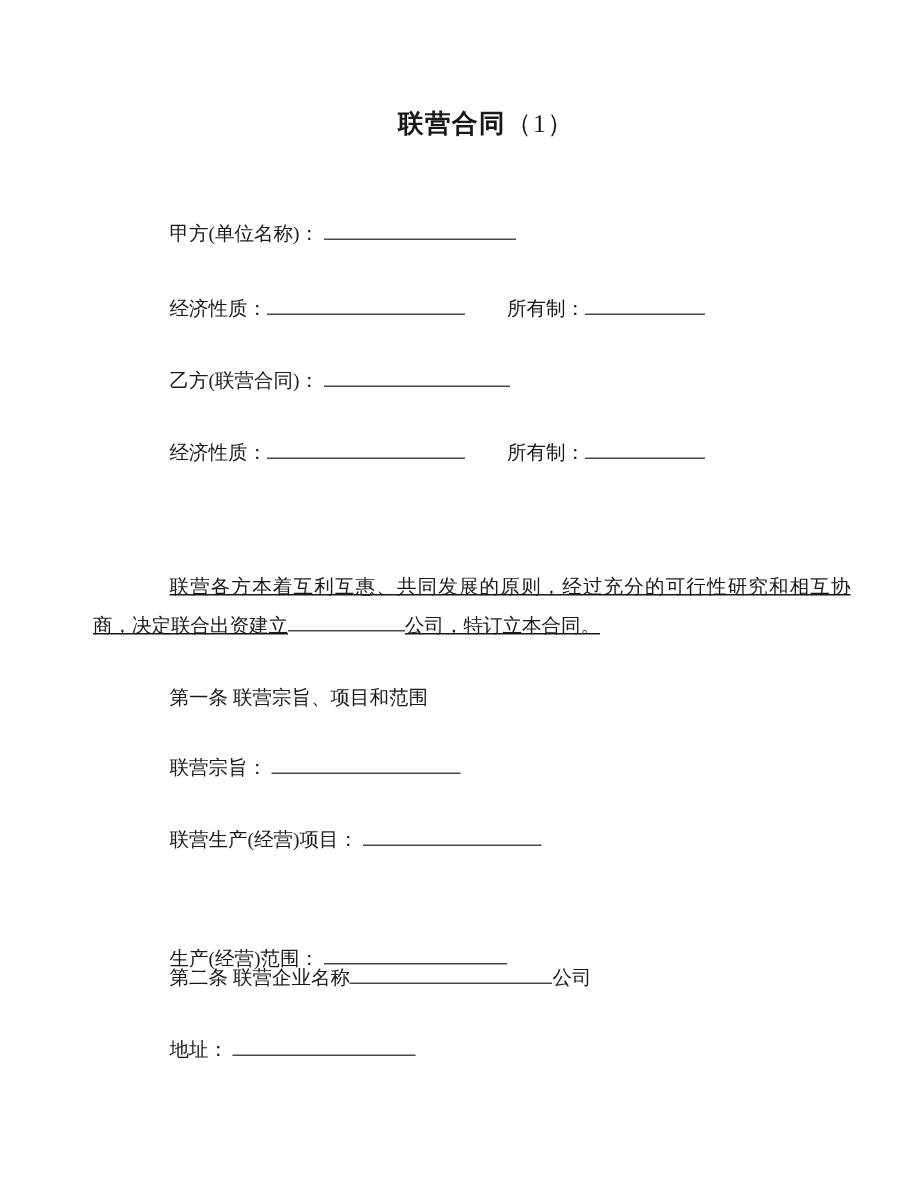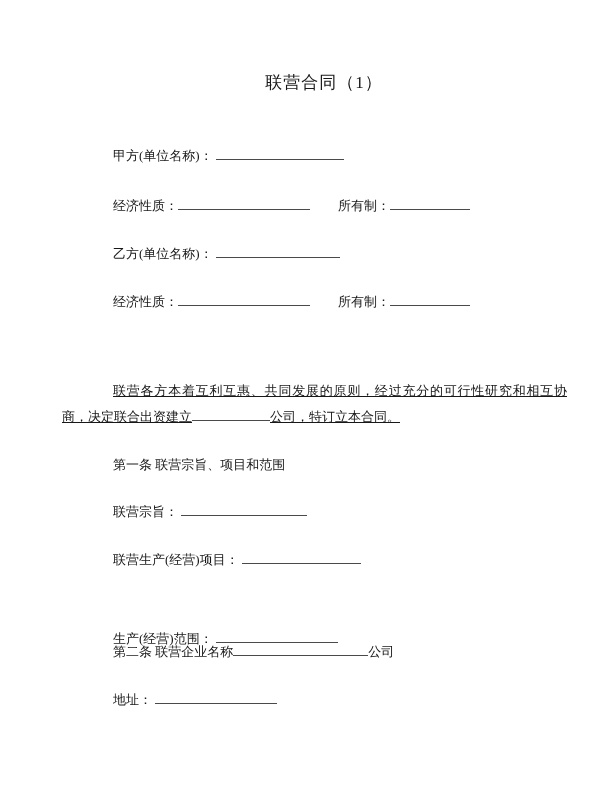--- a/index.html
+++ b/index.html
@@ -20,21 +20,21 @@
   .title {
     position: absolute;
     top: 71px;
     left: 0;
     width: 612px;
     margin: 0;
     text-align: center;
     font-size: 17px;
     letter-spacing: 1px;
   }
-  .title .t-main { font-weight: normal; margin-left: 36px; }
+  .title .t-main { font-weight: bold; margin-left: 36px; }
   .title .t-num  { font-weight: normal; }
 
   .line {
     position: absolute;
     left: 113px;
     white-space: nowrap;
     line-height: 17px;
   }
   .blank {
     display: inline-block;
@@ -69,21 +69,21 @@
 
   <div class="line" style="top:147px">
     <span>甲方(单位名称)：</span><span class="blank" style="width:128px"></span>
   </div>
 
   <div class="line" style="top:197px">
     <span>经济性质：</span><span class="blank tight" style="width:132px"></span><span class="gap"></span><span>所有制：</span><span class="blank tight" style="width:80px"></span>
   </div>
 
   <div class="line" style="top:245px">
-    <span>乙方(单位名称)：</span><span class="blank" style="width:124px"></span>
+    <span>乙方(联营合同)：</span><span class="blank" style="width:124px"></span>
   </div>
 
   <div class="line" style="top:293px">
     <span>经济性质：</span><span class="blank tight" style="width:132px"></span><span class="gap"></span><span>所有制：</span><span class="blank tight" style="width:80px"></span>
   </div>
 
 
   <p class="preamble"><span>联营各方本着互利互惠、共同发展的原则，经过充分的可行性研究和相互协商，决定联合出资建立</span><span class="blank tight" style="width:78px"></span><span>公司，特订立本合同。</span></p>
 
   <div class="line" style="top:456px">

